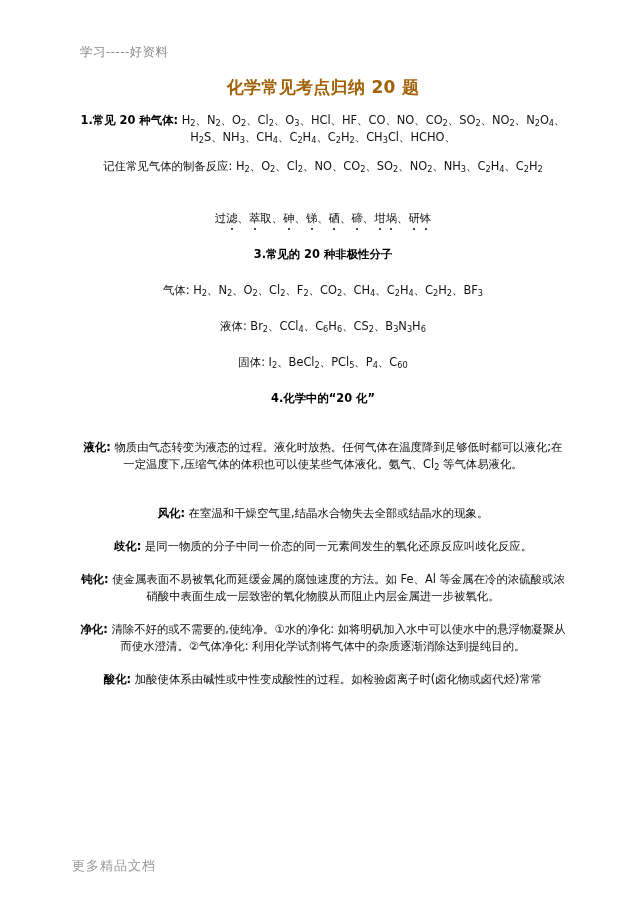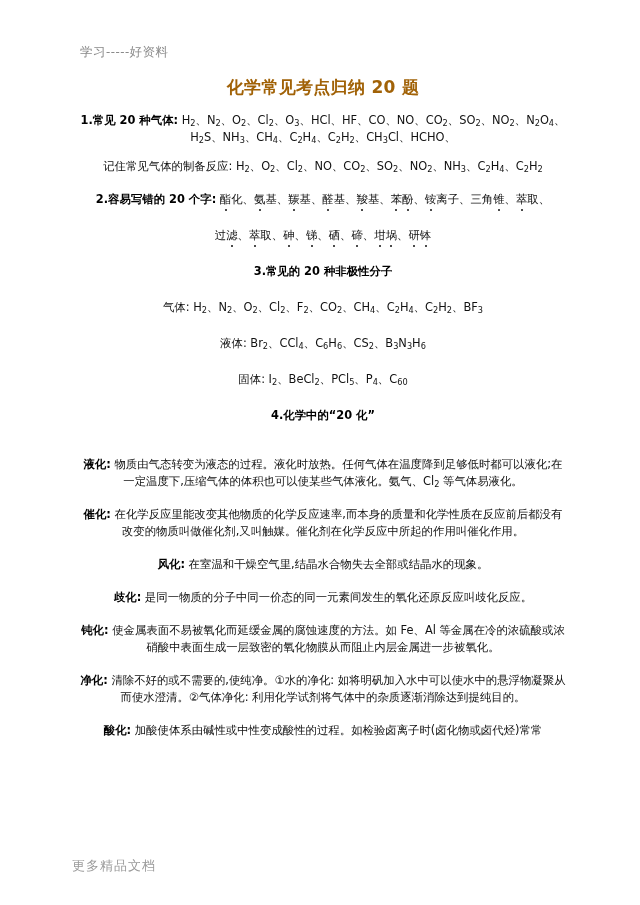--- a/index.html
+++ b/index.html
@@ -125,24 +125,20 @@
     <div class="gap-md"></div>
 
     <p class="para">
       <span>记住常见气体的制备反应:</span>
       <span>
         H<sub>2</sub>、O<sub>2</sub>、Cl<sub>2</sub>、NO、CO<sub>2</sub>、SO<sub>2</sub>、NO<sub>2</sub>、NH<sub>3</sub>、C<sub>2</sub>H<sub>4</sub>、C<sub>2</sub>H<sub>2</sub></span>
     </p>
 
     <div class="gap-lg"></div>
 
-    <p class="para">
-      <span class="lbl">2.容易写错的 20 个字:</span>
-      <span><span class="emph">酯</span>化、<span class="emph">氨</span>基、<span class="emph">羰</span>基、<span class="emph">醛</span>基、<span class="emph">羧</span>基、<span class="emph">苯</span><span class="emph">酚</span>、<span class="emph">铵</span>离子、三角<span class="emph">锥</span>、<span class="emph">萃</span>取、</span>
-    </p>
 
     <div class="gap-xl"></div>
 
     <p class="para">
       <span>过<span class="emph">滤</span>、<span class="emph">萃</span>取、<span class="emph">砷</span>、<span class="emph">锑</span>、<span class="emph">硒</span>、<span class="emph">碲</span>、<span class="emph">坩</span><span class="emph">埚</span>、<span class="emph">研</span><span class="emph">钵</span></span>
     </p>
 
     <div class="gap-xl"></div>
 
     <p class="para">
@@ -184,24 +180,20 @@
 
     <div class="gap-lg"></div>
 
     <p class="para">
       <span class="lbl">液化:</span>
       <span>物质由气态转变为液态的过程。液化时放热。任何气体在温度降到足够低时都可以液化;在一定温度下,压缩气体的体积也可以使某些气体液化。氨气、Cl<sub>2</sub> 等气体易液化。</span>
     </p>
 
     <div class="gap-lg"></div>
 
-    <p class="para">
-      <span class="lbl">催化:</span>
-      <span>在化学反应里能改变其他物质的化学反应速率,而本身的质量和化学性质在反应前后都没有改变的物质叫做催化剂,又叫触媒。催化剂在化学反应中所起的作用叫催化作用。</span>
-    </p>
 
     <div class="gap-lg"></div>
 
     <p class="para">
       <span class="lbl">风化:</span>
       <span>在室温和干燥空气里,结晶水合物失去全部或结晶水的现象。</span>
     </p>
 
     <div class="gap-lg"></div>
 

